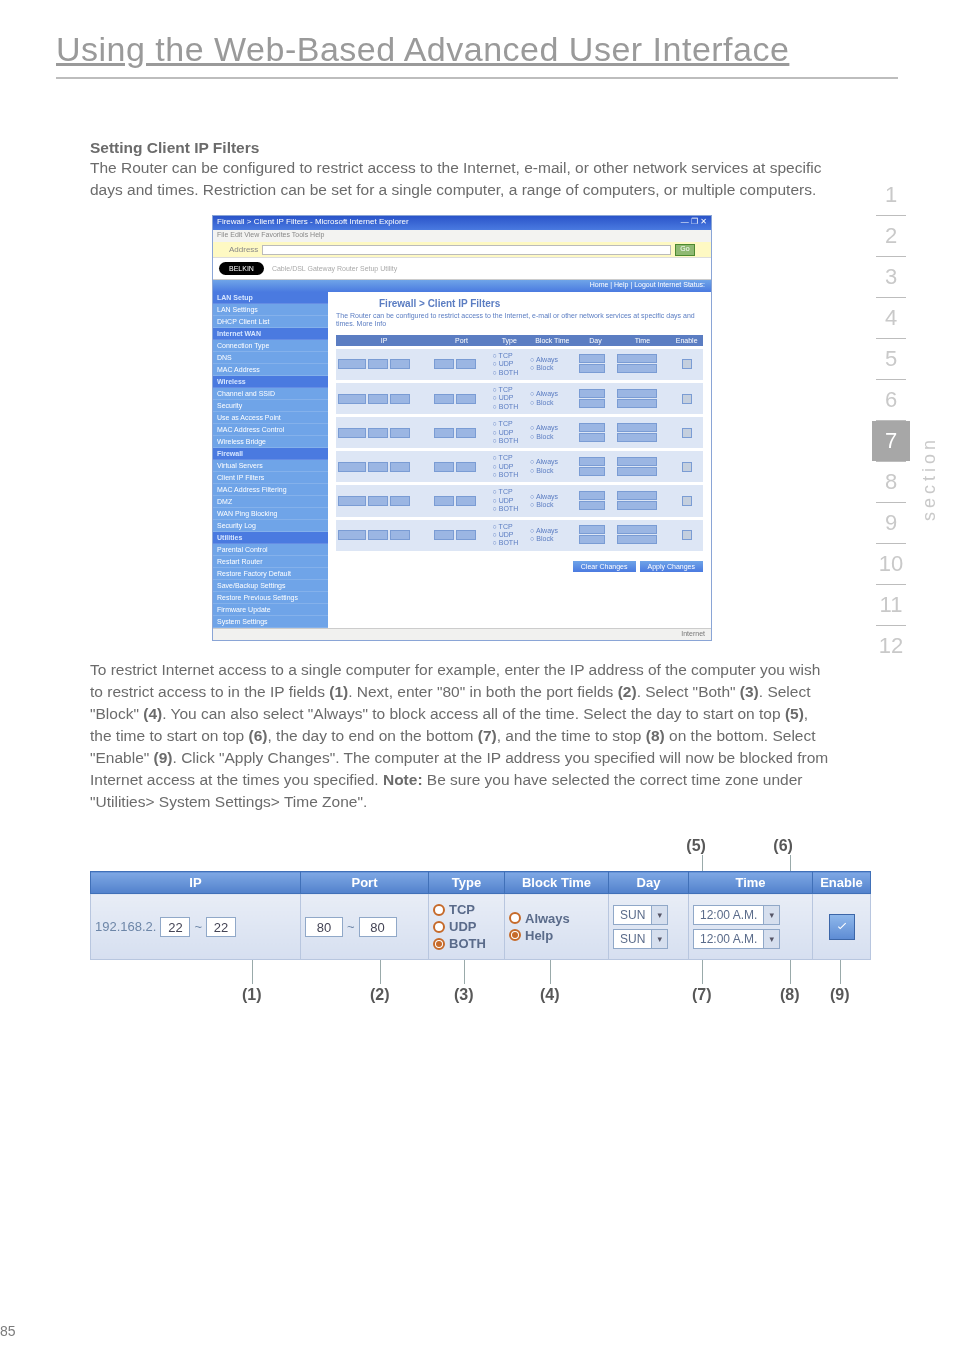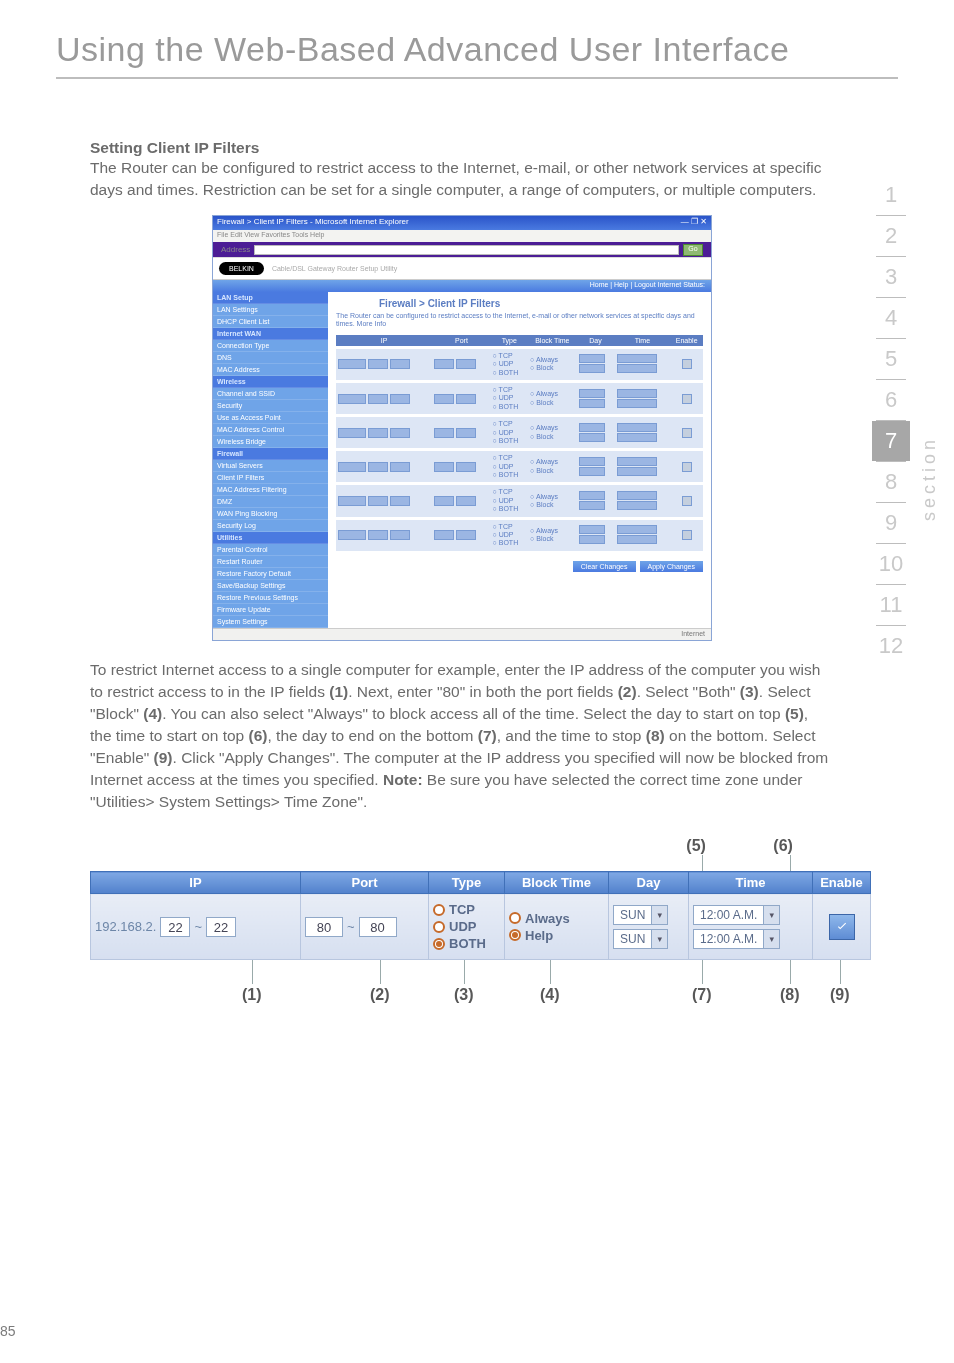--- a/index.html
+++ b/index.html
@@ -10,20 +10,21 @@
       background: #fff;
       position: relative;
       color: #6b6b6b;
     }
     .page-title {
       font-size: 34px;
       font-weight: 300;
       color: #9a9a9a;
       padding: 30px 16px 6px 56px;
       letter-spacing: 0.5px;
+      text-decoration: underline;
     }
     .title-rule {
       height: 2px;
       background: #bdbdbd;
       margin: 2px 56px 0 56px;
     }
     .content {
       padding: 60px 120px 0 90px;
     }
     .section-heading {
@@ -66,24 +67,24 @@
       background: #f3f3f1;
       font-size: 10px;
       color: #888;
       padding: 4px 6px;
       display:flex; align-items:center; gap:4px;
       border-bottom:1px solid #ddd;
     }
     .tb-icon { width:12px; height:12px; border-radius:50%; display:inline-block;}
     .browser-addressbar {
       height: 16px;
-      background: #4c1d95;
+      background: #fef9c3;
       font-size: 8px;
       color: #888;
-      padding: 2px 8px;
+      padding: 2px 16px;
       border-bottom:1px solid #ddd;
       display:flex; gap:4px; align-items:center;
     }
     .addr-input { flex:1; height:10px; background:#fff; border:1px solid #bbb;}
     .go-box { width:20px; height:12px; background:#8fb972; border:1px solid #4c8a2f; font-size:7px; color:#fff; text-align:center;}
     .belkin-header {
       background:#fff;
       padding:4px 6px;
       border-bottom:1px solid #ccc;
       display:flex; align-items:center; gap:8px;

